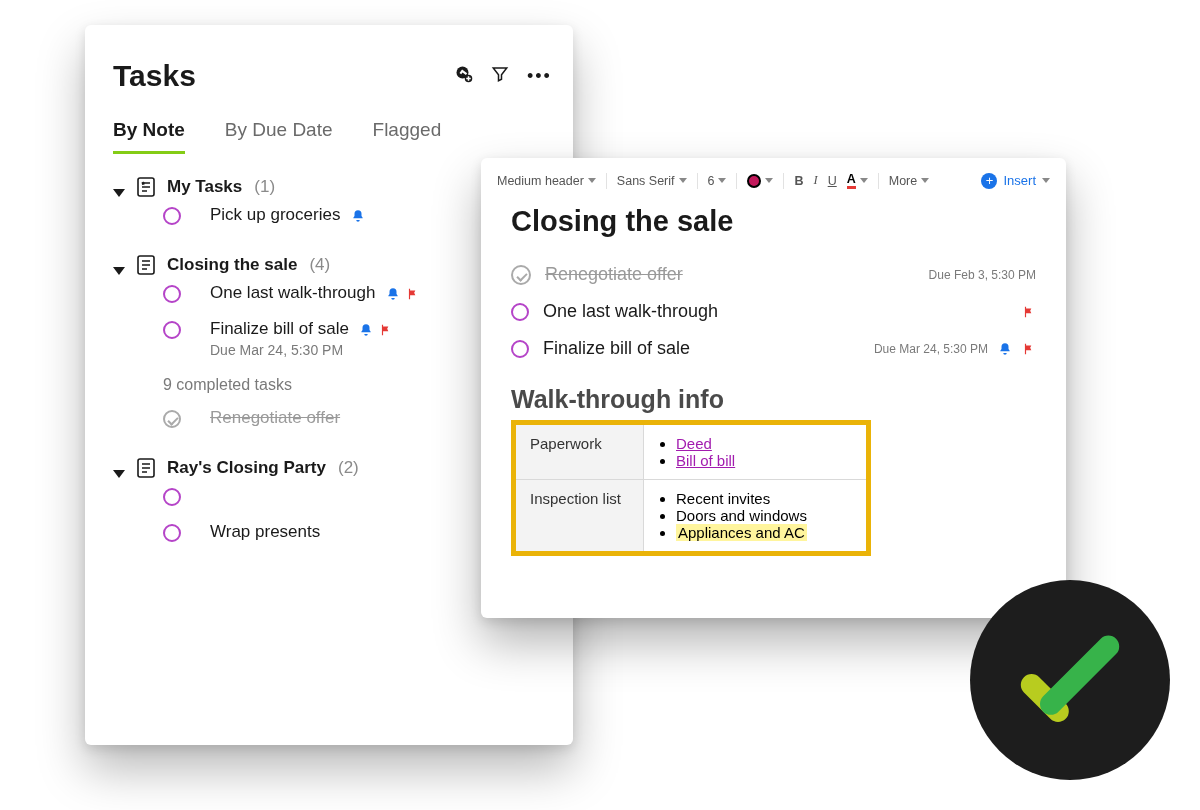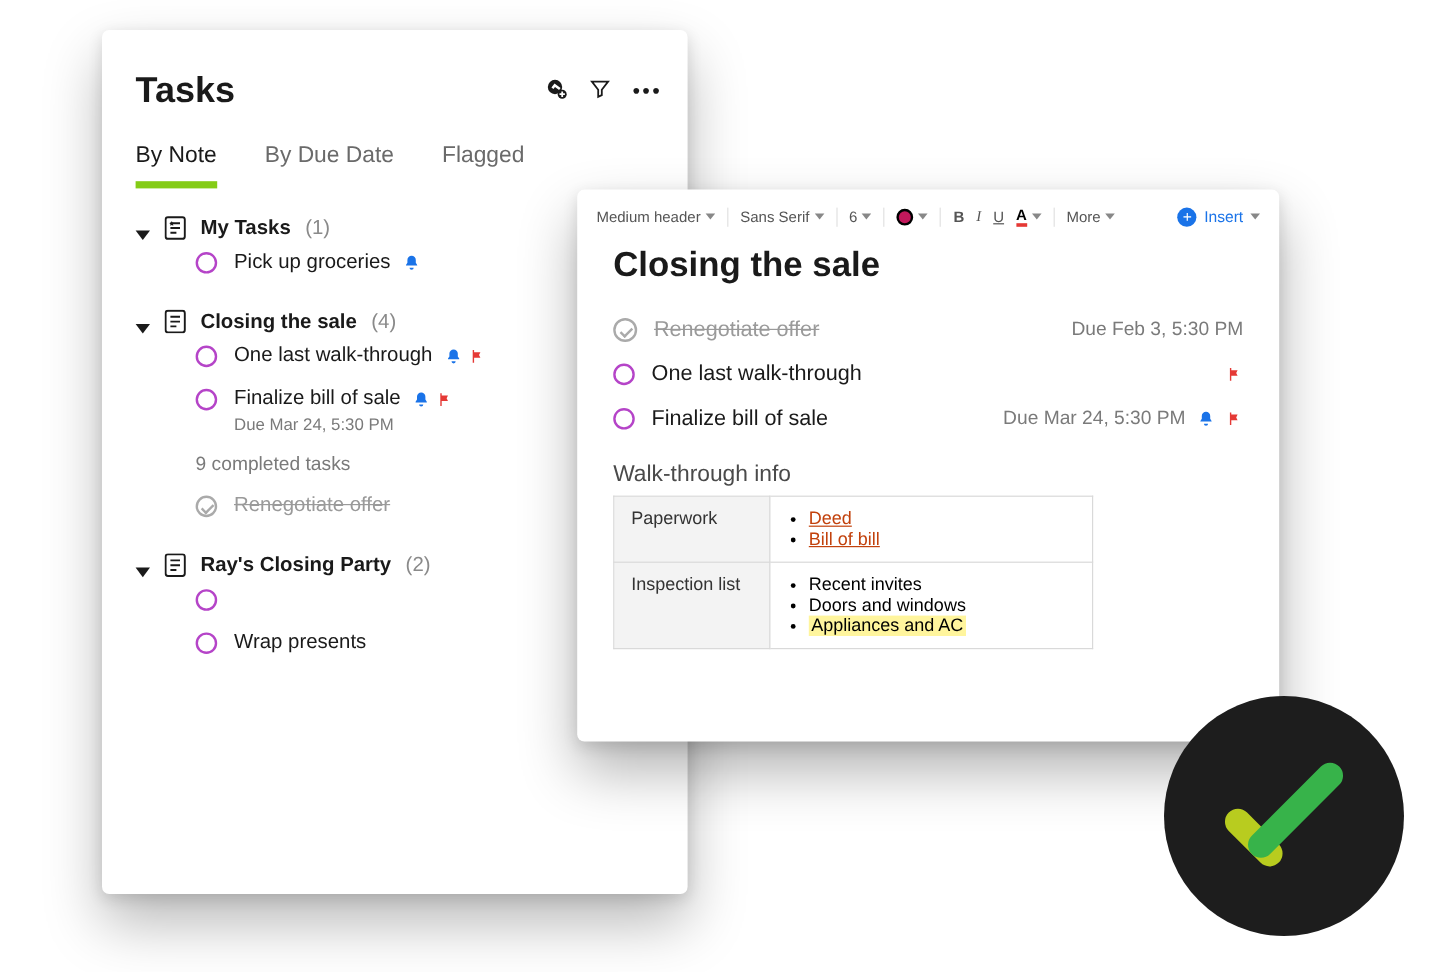--- a/index.html
+++ b/index.html
@@ -16,29 +16,29 @@
     padding: 34px 28px 20px 28px;
   }
   .tasks-header { display:flex; align-items:center; }
   .tasks-title { font-size: 30px; font-weight: 700; color:#1a1a1a; flex:1; }
   .hdr-icons { display:flex; gap:18px; align-items:center; color:#1a1a1a; }
   .hdr-icons svg, .hdr-icons .dots { width:18px; height:18px; }
   .dots { letter-spacing:2px; font-size:18px; line-height:18px; }
 
   .task-tabs { display:flex; gap:40px; margin-top:26px; border-bottom:1px solid transparent; }
   .task-tab { font-size:19px; color:#6a6a6a; padding-bottom:10px; cursor:pointer; }
-  .task-tab.active { color:#1a1a1a; font-weight:400; border-bottom:6px solid #84cc16; }
+  .task-tab.active { color:#1a1a1a; font-weight:700; border-bottom:3px solid #84cc16; }
 
   .task-group { margin-top:22px; }
   .group-header { display:flex; align-items:flex-end; gap:12px; font-size:17px; font-weight:600; color:#1a1a1a; }
   .chevron { width:0; height:0; border-left:6px solid transparent; border-right:6px solid transparent; border-top:8px solid #1a1a1a; }
   .note-icon { width:18px; height:20px; display:inline-block; }
   .group-count { color:#8a8a8a; font-weight:400; }
 
-  .task-row { display:flex; align-items:flex-start; gap:14px; padding:8px 0 8px 50px; }
+  .task-row { display:flex; align-items:flex-start; gap:29px; padding:8px 0 8px 50px; }
   .task-circle { width:18px; height:18px; border:2px solid #b544c8; border-radius:50%; flex:0 0 18px; margin-top:2px;}
   .task-circle.done { border-color:#aaa; position:relative; }
   .task-circle.done::after { content:""; position:absolute; left:3px; top:5px; width:8px; height:4px; border-left:2px solid #aaa; border-bottom:2px solid #aaa; transform:rotate(-45deg); }
   .task-text { font-size:17px; color:#1a1a1a; }
   .task-text.done { color:#9a9a9a; text-decoration:line-through; }
   .task-sub  { display:block; font-size:14px; color:#7a7a7a; margin-top:3px; }
   .mini-icons { display:inline-flex; gap:6px; margin-left:6px; vertical-align:middle; }
   .bell-blue { width:14px; height:14px; }
   .flag-red  { width:14px; height:14px; }
   .completed-summary { font-size:16px; color:#7a7a7a; padding:10px 0 6px 50px; }
@@ -65,31 +65,31 @@
   .tb-hilite { font-weight:600; color:#000; border-bottom:3px solid #e53935; padding-bottom:0; }
   .toolbar .spacer { flex:1; }
   .insert-pill { display:flex; align-items:center; gap:6px; color:#1a73e8; font-size:13px; }
   .insert-plus { width:16px; height:16px; border-radius:50%; background:#1a73e8; color:#fff; display:flex; align-items:center; justify-content:center; font-size:13px; line-height:1; }
 
   .doc { padding: 6px 30px 0 30px; }
   .doc-title { font-size:29px; font-weight:700; color:#1a1a1a; margin-bottom:18px; }
   .doc-task { display:flex; align-items:center; gap:14px; padding:8px 0; font-size:18px; color:#1a1a1a; }
   .doc-task .task-circle { margin-top:0; }
   .doc-task .done-text { color:#9a9a9a; text-decoration:line-through; }
-  .doc-task .due { margin-left:auto; font-size:16px; color:#7a7a7a; display:flex; align-items:center; gap:10px;}
+  .doc-task .due { margin-left:auto; font-size:12px; color:#7a7a7a; display:flex; align-items:center; gap:10px;}
   .doc-check-done { width:20px; height:20px; border:2px solid #aaa; border-radius:50%; position:relative; }
   .doc-check-done::after { content:""; position:absolute; left:4px; top:6px; width:8px; height:4px; border-left:2px solid #aaa; border-bottom:2px solid #aaa; transform:rotate(-45deg); }
 
-  .section-heading { font-size:19px; font-weight:400; color:#4a4a4a; margin-top:18px; margin-bottom:6px; }
-
-  .info-table { width:400px; border:1px solid #eab308; border-collapse:collapse; font-size:15px; }
+  .section-heading { font-size:25px; font-weight:700; color:#4a4a4a; margin-top:18px; margin-bottom:6px; }
+
+  .info-table { width:360px; border:5px solid #eab308; border-collapse:collapse; font-size:15px; }
   .info-table td { border:1px solid #d9d9d9; padding:10px 14px; vertical-align:top; }
   .info-table td.label { background:#f3f3f3; width:130px; font-weight:400; color:#333;}
   .info-table ul { list-style:disc; padding-left:18px; }
-  .info-table a { color:#c2410c; text-decoration:underline; }
+  .info-table a { color:#a21caf; text-decoration:underline; }
   .hl { background:#fff59d; padding:0 2px; }
 
   
   .badge {
     position:absolute; left:970px; top:580px;
     width:200px; height:200px; border-radius:50%;
     background:#1d1d1d;
     display:flex; align-items:center; justify-content:center;
   }
   .badge svg { width:120px; height:120px; }

